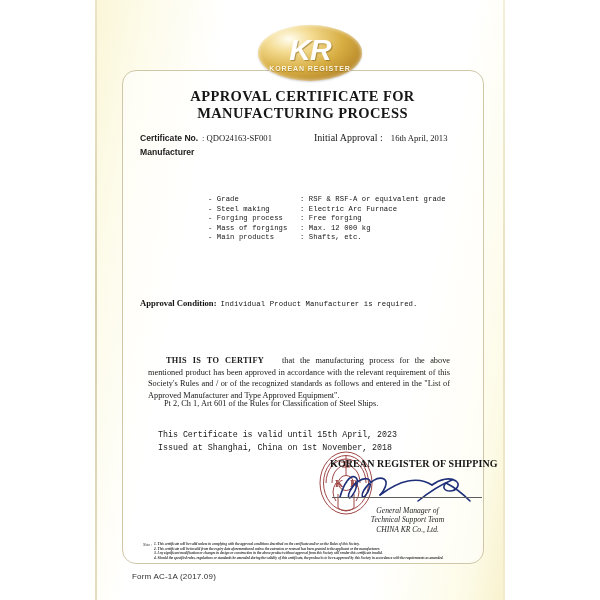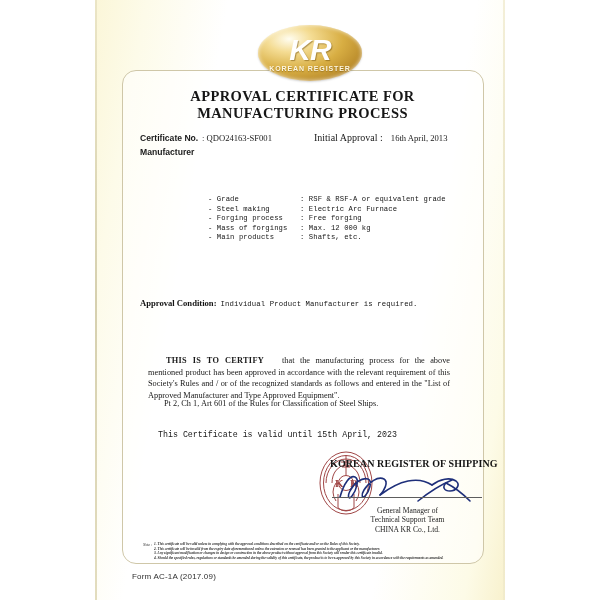--- a/index.html
+++ b/index.html
@@ -295,20 +295,21 @@
     position: absolute;
     left: 2px;
     top: 26px;
     width: 150px;
     height: 1px;
     background: #5d5d5d;
   }
   #signature-titles {
     margin-top: 1px;
     font-family: "Liberation Serif", serif;
+    font-style: italic;
     font-size: 7.6px;
     line-height: 9.4px;
     color: #1d1d1d;
   }
 
   
   #notes {
     position: absolute;
     left: 143px;
     top: 542px;
@@ -410,20 +411,21 @@
   <span class="ac-value">Individual Product Manufacturer is required.</span>
 </div>
 
 <div id="certify-block">
   <span class="certify-lead">THIS IS TO CERTIFY</span><span>that the manufacturing process for the above mentioned product has been approved in accordance with the relevant requirement of this Society's Rules and / or of the recognized standards as follows and entered in the "List of Approved Manufacturer and Type Approved Equipment".</span>
 </div>
 <div id="certify-rule-ref">Pt 2, Ch 1, Art 601 of the Rules for Classification of Steel Ships.</div>
 
 <div id="validity-lines">
   <div>This Certificate is valid until 15th April, 2023</div>
+  <div>Issued at Shanghai, China on 1st November, 2018</div>
 </div>
 
 <div id="official-seal">
   <svg width="56" height="66" viewBox="0 0 56 66" aria-hidden="true">
     <g stroke="#a04646" fill="none" stroke-width="1">
       <ellipse cx="28" cy="33" rx="26" ry="31"></ellipse>
       <ellipse cx="28" cy="33" rx="22.5" ry="27.5"></ellipse>
       <path d="M8 33 a20 24 0 0 1 40 0"></path>
       <path d="M14 33 a14 18 0 0 1 28 0"></path>
       <circle cx="28" cy="33" r="7.5"></circle>

